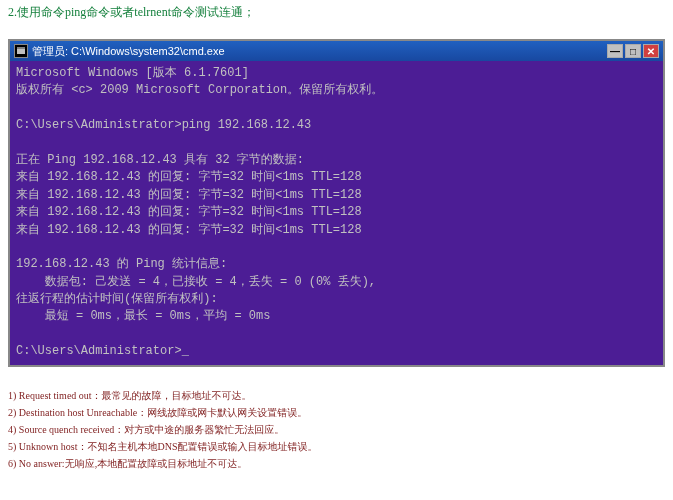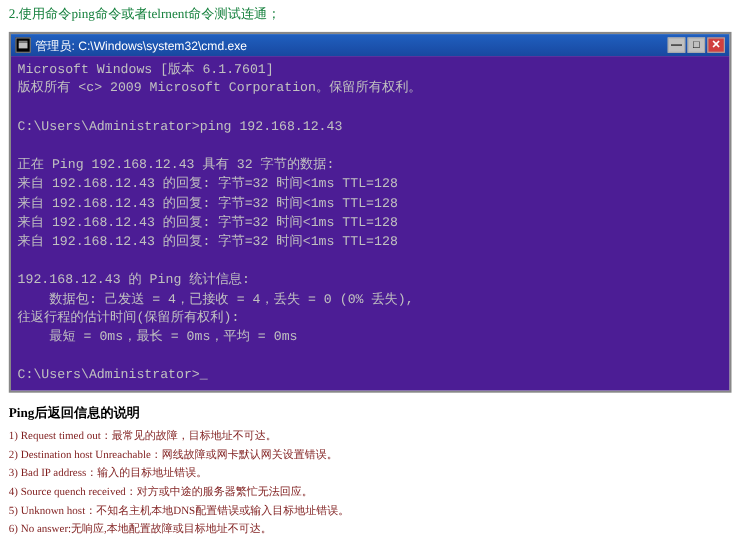--- a/index.html
+++ b/index.html
@@ -13,21 +13,21 @@
     }
 
     .top-instruction {
       padding: 4px 8px 4px 8px;
       font-size: 12px;
       color: #15803d;
     }
 
     
     .cmd-window {
-      margin: 4px 8px;
+      margin: 14px 8px;
       border: 2px solid #888;
       background: #fff;
     }
     .cmd-titlebar {
       background: linear-gradient(to bottom, #2060c0, #1848a0);
       display: flex;
       align-items: center;
       justify-content: space-between;
       padding: 2px 4px;
       height: 20px;
@@ -141,22 +141,20 @@
     <span class="line">192.168.12.43 的 Ping 统计信息:</span>
     <span class="line">&nbsp;&nbsp;&nbsp;&nbsp;数据包: 己发送 = 4，已接收 = 4，丢失 = 0 (0% 丢失),</span>
     <span class="line">往返行程的估计时间(保留所有权利):</span>
     <span class="line">&nbsp;&nbsp;&nbsp;&nbsp;最短 = 0ms，最长 = 0ms，平均 = 0ms</span>
     <span class="line">&nbsp;</span>
     <span class="line">C:\Users\Administrator&gt;_</span>
   </div>
 </div>
 
 <div class="below-cmd">
-  <div class="section-title">Ping后返回信息的说明</div>
   <ul class="info-list">
   <li>1) Request timed out：最常见的故障，目标地址不可达。</li>
       <li>2) Destination host Unreachable：网线故障或网卡默认网关设置错误。</li>
-      <li>3) Bad IP address：输入的目标地址错误。</li>
       <li>4) Source quench received：对方或中途的服务器繁忙无法回应。</li>
       <li>5) Unknown host：不知名主机本地DNS配置错误或输入目标地址错误。</li>
       <li>6) No answer:无响应,本地配置故障或目标地址不可达。</li>
     </ul>
 </div>
 
 </body></html>

